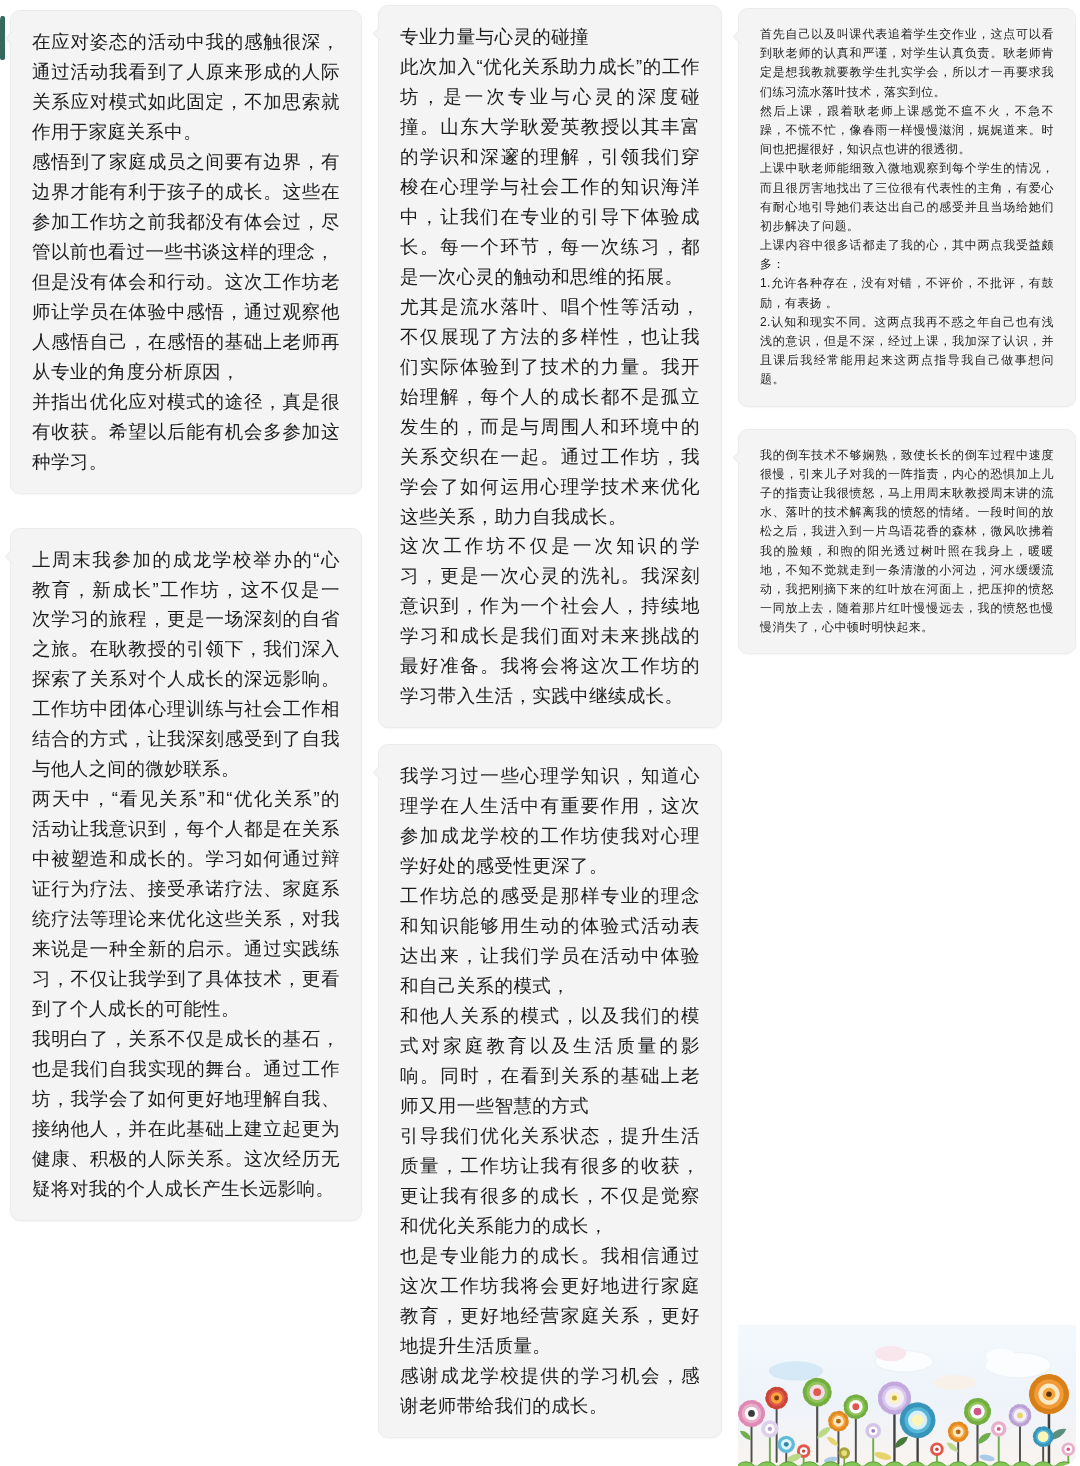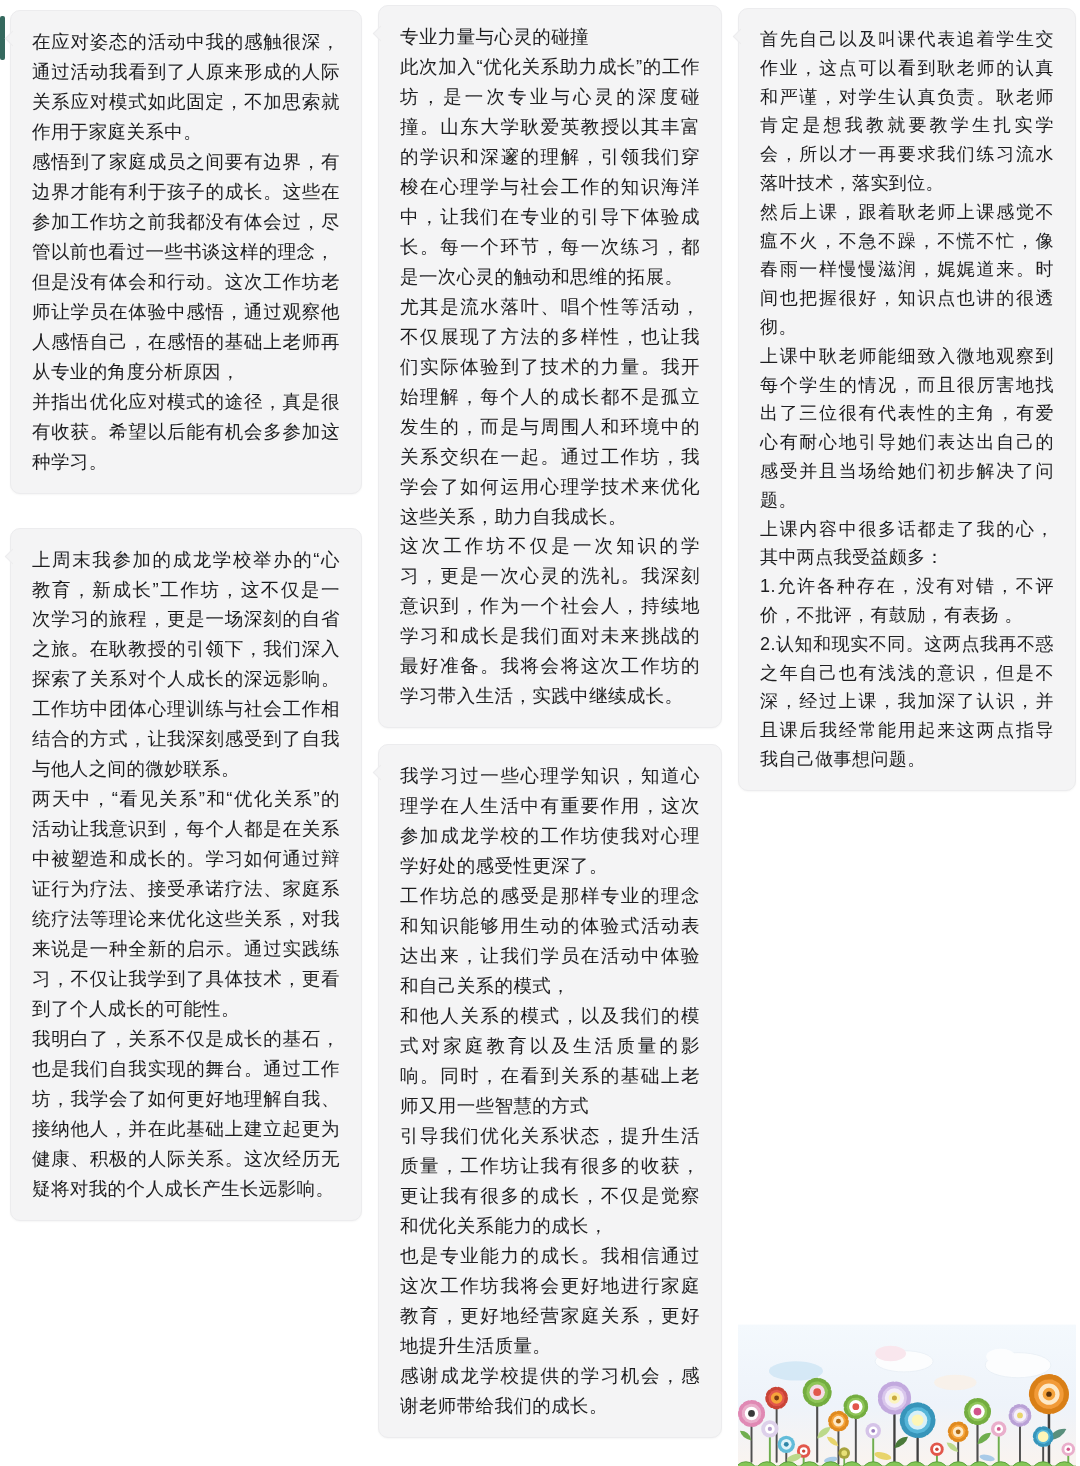--- a/index.html
+++ b/index.html
@@ -2,20 +2,21 @@
 <html><head>
 <meta charset="utf-8">
 <style>
   html,body{margin:0;padding:0;background:#ffffff;}
   .canvas{
     position:relative;
     width:1080px;height:1466px;
     background:#ffffff;
     overflow:hidden;
     font-family:"Liberation Sans","DejaVu Sans",sans-serif;
+    border-radius:21px;
   }
   .edge-bar{
     position:absolute;left:0;top:16px;width:5px;height:44px;
     background:#35695e;border-radius:2px;
   }
   .col{
     position:absolute;top:0;display:flex;flex-direction:column;
   }
   .col1{left:10px;width:352px;height:1466px;padding-top:10px;gap:34px;}
   .col2{left:378px;width:344px;height:1466px;padding-top:5px;gap:16px;}
@@ -36,21 +37,21 @@
   }
   .card p.txt{
     margin:0;
     white-space:pre-line;
     color:#1d1d1f;
     font-size:18.5px;
     line-height:1.62;
     letter-spacing:0.4px;
     text-align:justify;
   }
-  .col3 .card p.txt{font-size:18px;line-height:1.6;}
+  .col3 .card p.txt{font-size:12px;line-height:1.6;}
   .illus{
     margin-top:auto;
     width:100%;height:152px;
     border-radius:4px;
     overflow:hidden;
   }
   .illus svg{display:block;width:100%;height:100%;}
 </style>
 </head>
 <body>
@@ -96,20 +97,24 @@
 
   <div class="col col3">
     <div class="card">
       <span class="tail"></span>
       <p class="txt">首先自己以及叫课代表追着学生交作业，这点可以看到耿老师的认真和严谨，对学生认真负责。耿老师肯定是想我教就要教学生扎实学会，所以才一再要求我们练习流水落叶技术，落实到位。
 然后上课，跟着耿老师上课感觉不瘟不火，不急不躁，不慌不忙，像春雨一样慢慢滋润，娓娓道来。时间也把握很好，知识点也讲的很透彻。
 上课中耿老师能细致入微地观察到每个学生的情况，而且很厉害地找出了三位很有代表性的主角，有爱心有耐心地引导她们表达出自己的感受并且当场给她们初步解决了问题。
 上课内容中很多话都走了我的心，其中两点我受益颇多：
 1.允许各种存在，没有对错，不评价，不批评，有鼓励，有表扬 。
 2.认知和现实不同。这两点我再不惑之年自己也有浅浅的意识，但是不深，经过上课，我加深了认识，并且课后我经常能用起来这两点指导我自己做事想问题。</p>
+    </div>
+    <div class="card">
+      <span class="tail"></span>
+      <p class="txt">我的倒车技术不够娴熟，致使长长的倒车过程中速度很慢，引来儿子对我的一阵指责，内心的恐惧加上儿子的指责让我很愤怒，马上用周末耿教授周末讲的流水、落叶的技术解离我的愤怒的情绪。一段时间的放松之后，我进入到一片鸟语花香的森林，微风吹拂着我的脸颊，和煦的阳光透过树叶照在我身上，暖暖地，不知不觉就走到一条清澈的小河边，河水缓缓流动，我把刚摘下来的红叶放在河面上，把压抑的愤怒一同放上去，随着那片红叶慢慢远去，我的愤怒也慢慢消失了，心中顿时明快起来。</p>
     </div>
 
     <div class="illus">
       <svg viewBox="0 0 350 152" xmlns="http://www.w3.org/2000/svg">
         <defs>
           <linearGradient id="sky" x1="0" y1="0" x2="0" y2="1">
             <stop offset="0" stop-color="#f4f9fd"></stop>
             <stop offset="0.55" stop-color="#eef3fa"></stop>
             <stop offset="1" stop-color="#fbf4ee"></stop>
           </linearGradient>

